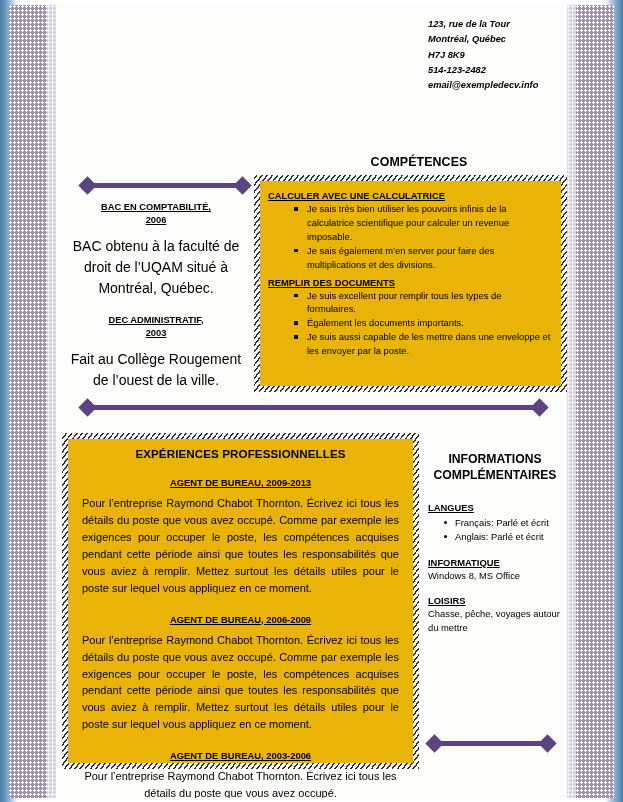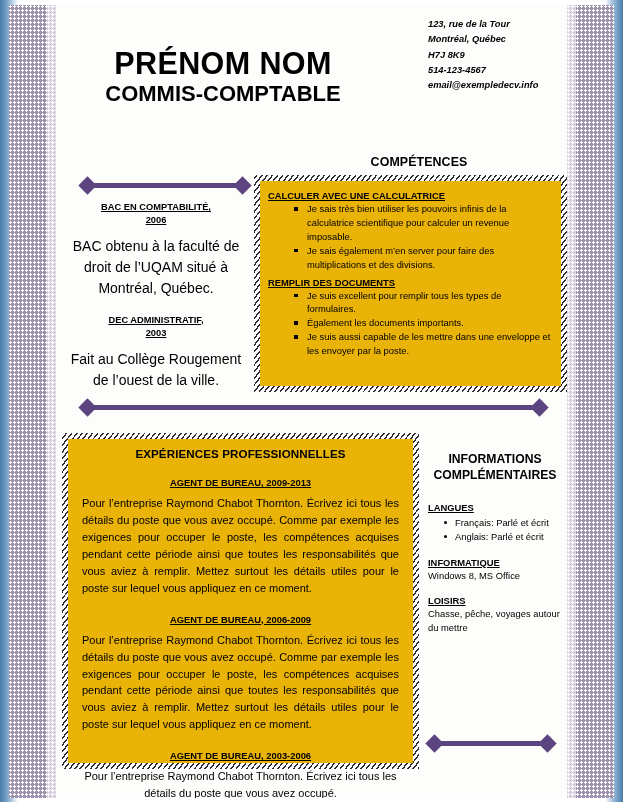--- a/index.html
+++ b/index.html
@@ -336,29 +336,25 @@
 
 <div class="viewport">
   <div class="page">
 
     <div class="band band-left"></div>
     <div class="band band-right"></div>
 
     <div class="content">
 
       <div class="header">
-        <div class="name-block">
-          <div class="name">PRÉNOM NOM</div>
-          <div class="job-title">COMMIS-COMPTABLE</div>
-        </div>
         <div class="contact">
           <div>123, rue de la Tour</div>
           <div>Montréal, Québec</div>
           <div>H7J 8K9</div>
-          <div>514-123-4567</div>
+          <div>514-123-2482</div>
           <div>email@exempledecv.info</div>
         </div>
       </div>
 
       <div class="sec-title" id="title-competences">COMPÉTENCES</div>
 
       <div class="divider" id="div-formations">
         <div class="dia l"></div>
         <div class="bar"></div>
         <div class="dia r"></div>

